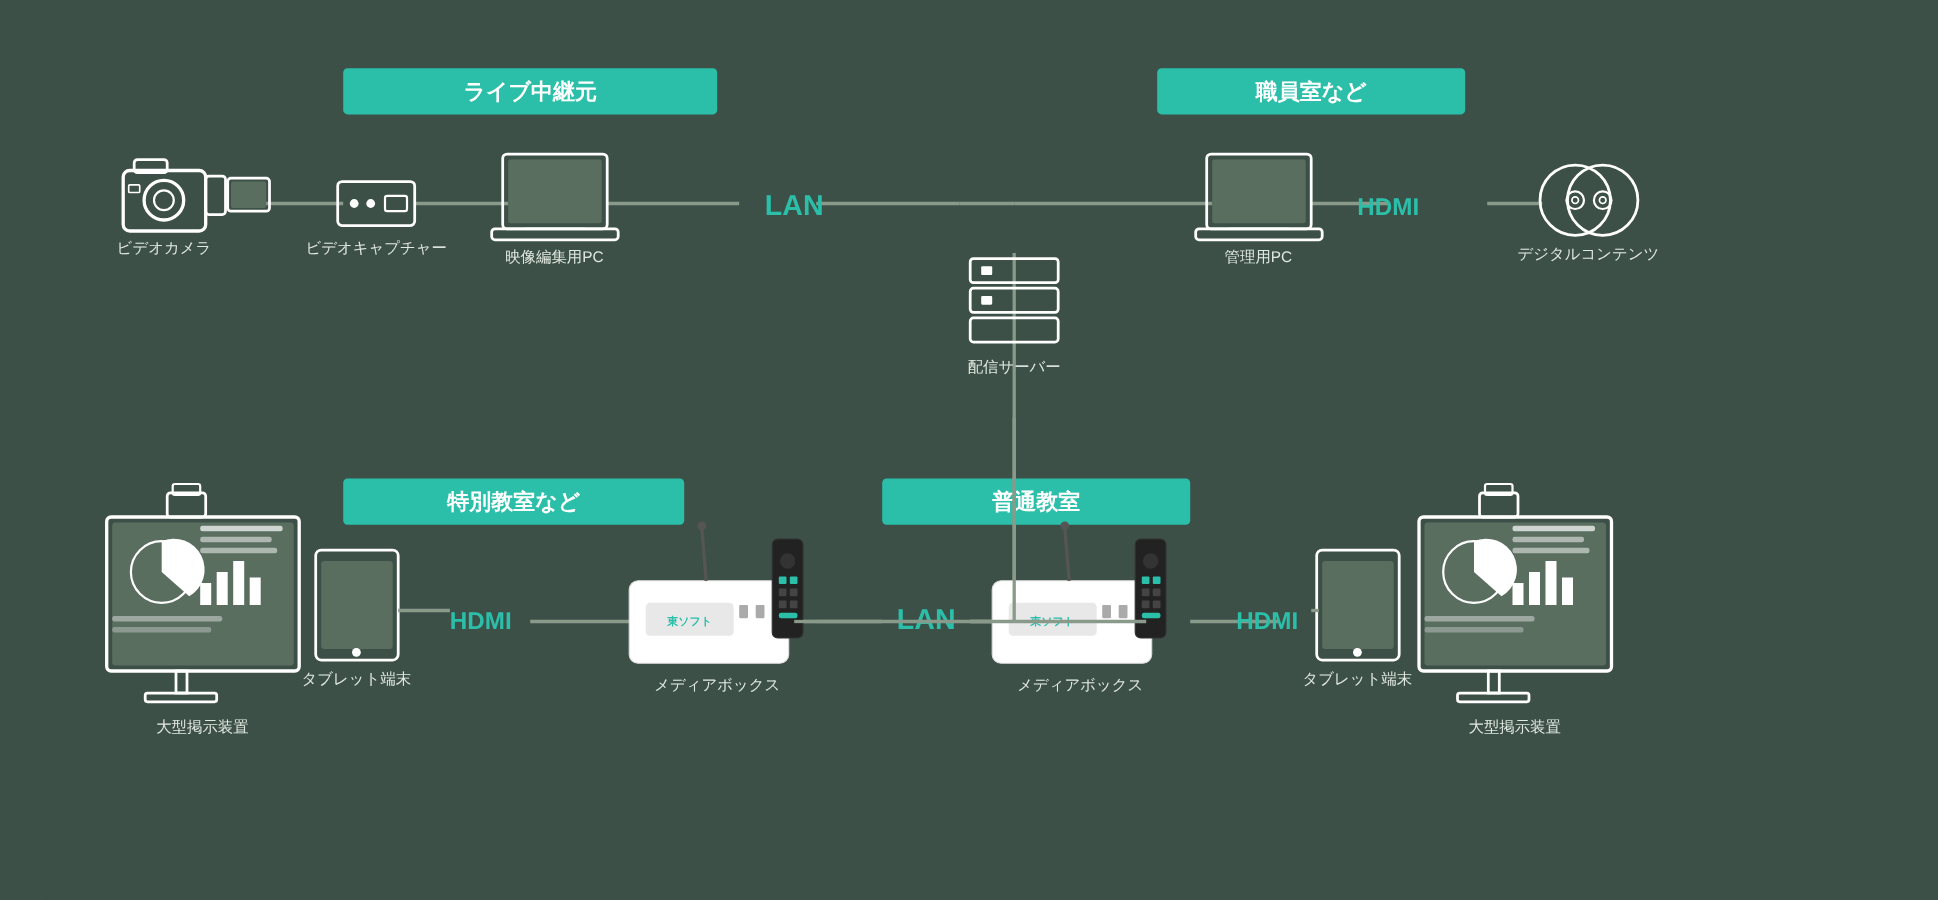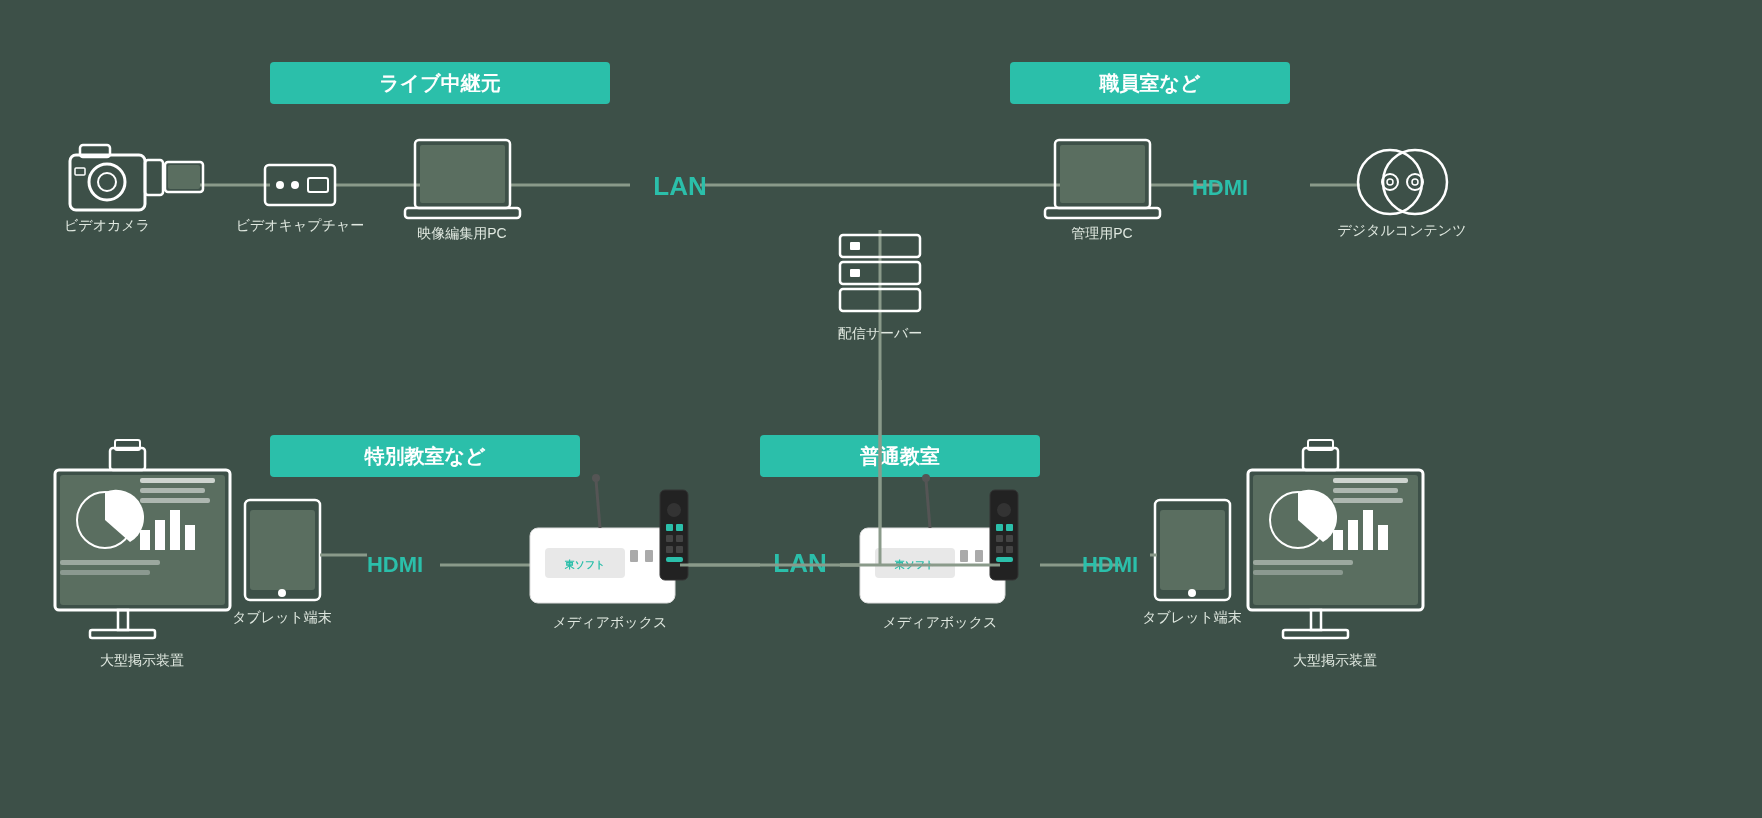--- a/index.html
+++ b/index.html
@@ -9,20 +9,21 @@
       background-color: #3d5048;
       font-family: 'Hiragino Sans', 'Yu Gothic', 'Meiryo', sans-serif;
       overflow: hidden;
       position: relative;
     }
 
     .diagram-container {
       width: 1415px;
       height: 818px;
       position: relative;
+      padding-left: 42px;
     }
 
     svg text {
       font-family: 'Hiragino Sans', 'Yu Gothic', 'Meiryo', sans-serif;
     }
   </style>
 </head>
 <body>
 
 <div class="diagram-container">

